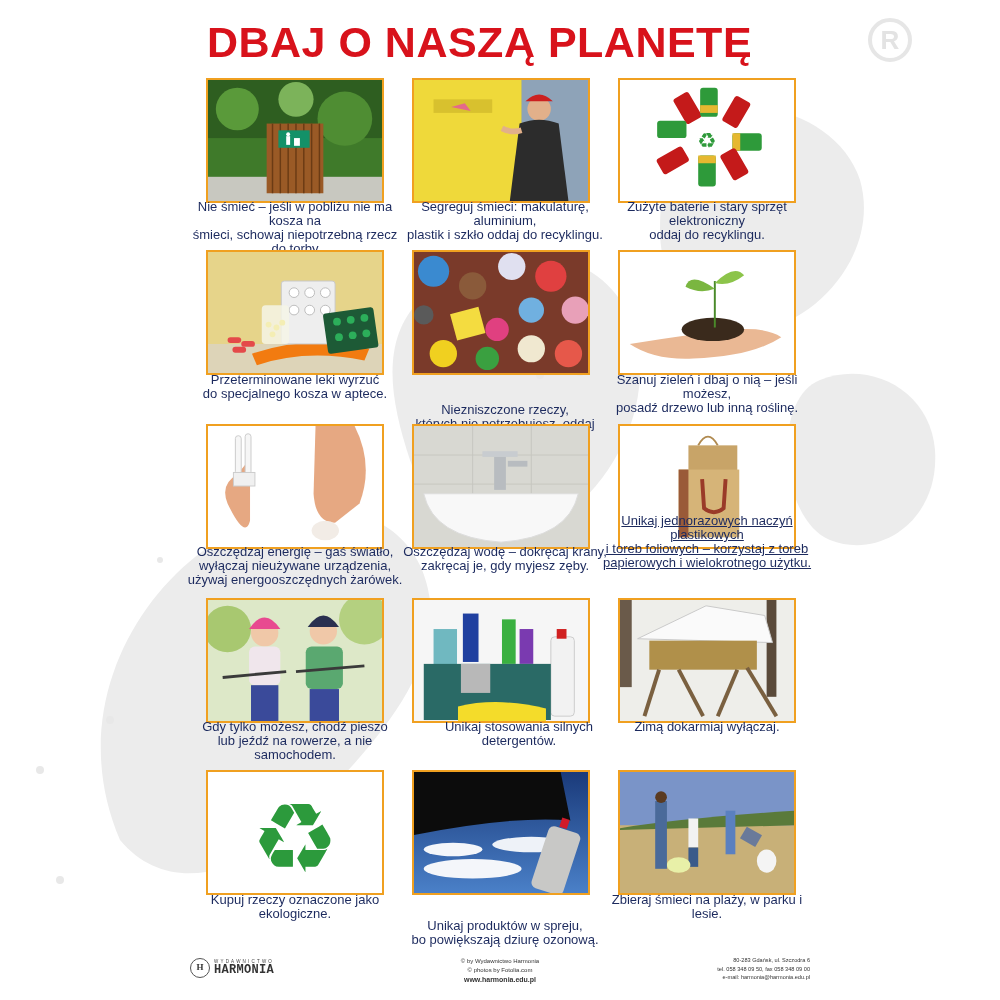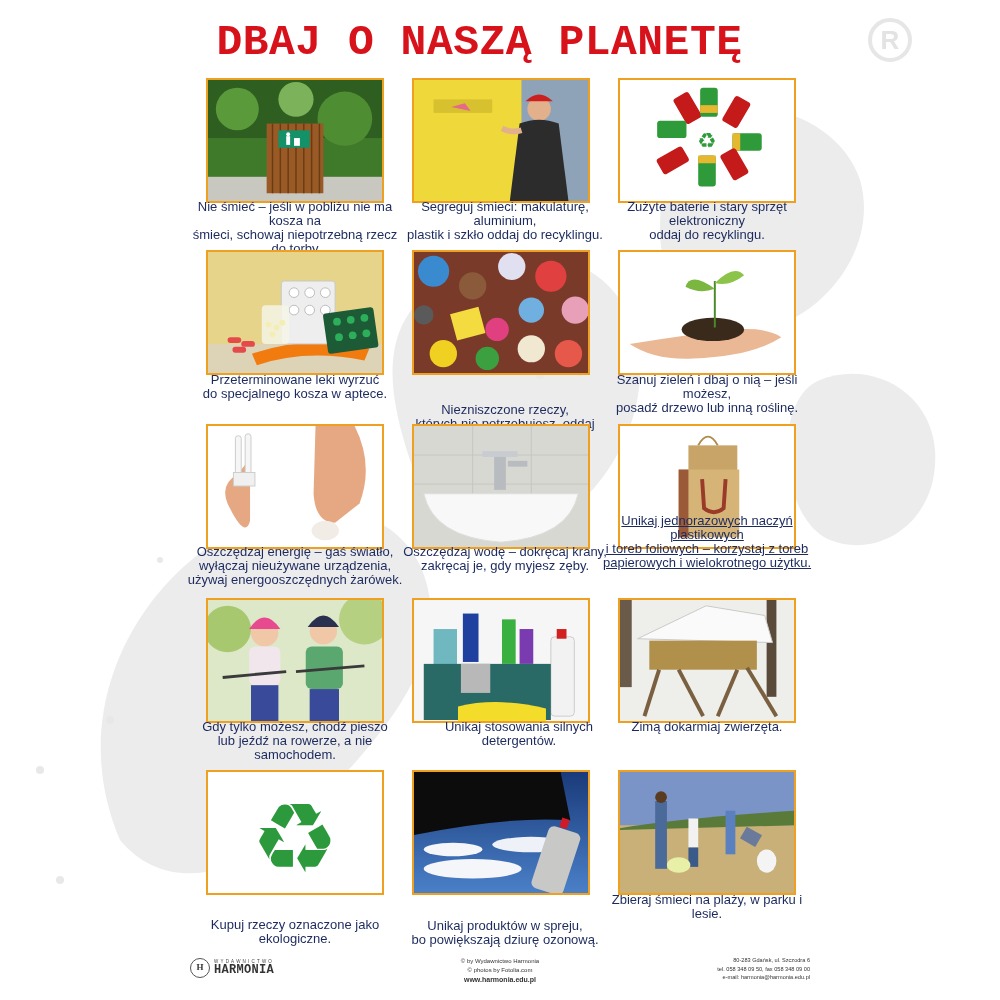--- a/index.html
+++ b/index.html
@@ -5,21 +5,21 @@
   * { box-sizing: border-box; margin: 0; padding: 0; }
   html, body { width: 1000px; height: 1000px; background: #ffffff; overflow: hidden; }
   body { position: relative; font-family: "Liberation Sans", sans-serif; }
 
   
   .watermark { position: absolute; left: 0; top: 0; width: 1000px; height: 1000px; pointer-events: none; z-index: 0; }
   .reg-mark { position: absolute; left: 868px; top: 18px; width: 44px; height: 44px; border: 4px solid #e6e6e6; border-radius: 50%;
               color: #e3e3e3; font-size: 26px; font-weight: bold; text-align: center; line-height: 36px; z-index: 0; }
 
   .title { position: absolute; left: 0; top: 18px; width: 959px; text-align: center; z-index: 2;
-           font-family: Liberation Mono, monospace; font-weight: bold; font-size: 43px; color: #d8121b; letter-spacing: 0.5px; }
+           font-family: Liberation Sans, sans-serif; font-weight: bold; font-size: 43px; color: #d8121b; letter-spacing: 0.5px; }
 
   .tile { position: absolute; width: 178px; height: 125px; border: 2px solid #f0a020; overflow: hidden; background: #fff; z-index: 2; }
   .tile svg { display: block; width: 100%; height: 100%; }
   .caption { position: absolute; width: 220px; text-align: center; z-index: 2;
              font-size: 13px; line-height: 14px; color: #1c2a5e; white-space: pre-line; }
 
   .footer-logo { position: absolute; left: 190px; top: 958px; z-index: 2; display: flex; align-items: center; gap: 4px; }
   .logo-mark { width: 20px; height: 20px; border-radius: 50%; border: 1.5px solid #555; color: #333; font-size: 9px; font-weight: bold;
                text-align: center; line-height: 17px; font-family: "Liberation Serif", serif; }
   .logo-text { display: flex; flex-direction: column; line-height: 1; }
@@ -283,29 +283,29 @@
     <path d="M18 40 l70 -34 l60 10 l8 28 z" fill="#fafafa" stroke="#c8c8c8"></path>
     <rect x="30" y="42" width="110" height="30" fill="#b0904a"></rect>
     <g stroke="#7a6040" stroke-width="4">
         <line x1="40" y1="72" x2="25" y2="120"></line>
         <line x1="60" y1="72" x2="85" y2="120"></line>
         <line x1="120" y1="72" x2="100" y2="120"></line>
         <line x1="130" y1="70" x2="160" y2="120"></line>
       </g>
   </svg>
 </div>
-<div class="caption" style="left:597px;top:720px;">Zimą dokarmiaj zwierzęta.</div>
+<div class="caption" style="left:597px;top:720px;">Zimą dokarmiaj wyłączaj.</div>
 
 <div class="tile" style="left:206px;top:770px;">
   <svg viewBox="0 0 178 125" preserveAspectRatio="none">
     <rect width="178" height="125" fill="#ffffff"></rect>
     <text x="89" y="103" text-anchor="middle" font-size="100" fill="#2c9a3c" font-family="DejaVu Sans, sans-serif">♻</text>
   </svg>
 </div>
-<div class="caption" style="left:185px;top:918px;">Kupuj rzeczy oznaczone jako ekologiczne.</div>
+<div class="caption" style="left:185px;top:893px;">Kupuj rzeczy oznaczone jako ekologiczne.</div>
 
 <div class="tile" style="left:412px;top:770px;">
   <svg viewBox="0 0 178 125" preserveAspectRatio="none">
     <defs>
         <linearGradient id="sky" x1="0" y1="0" x2="0" y2="1">
           <stop offset="0" stop-color="#1a3a7a"></stop>
           <stop offset="1" stop-color="#4a80c8"></stop>
         </linearGradient>
       </defs>
     <rect width="178" height="125" fill="url(#sky)"></rect>

